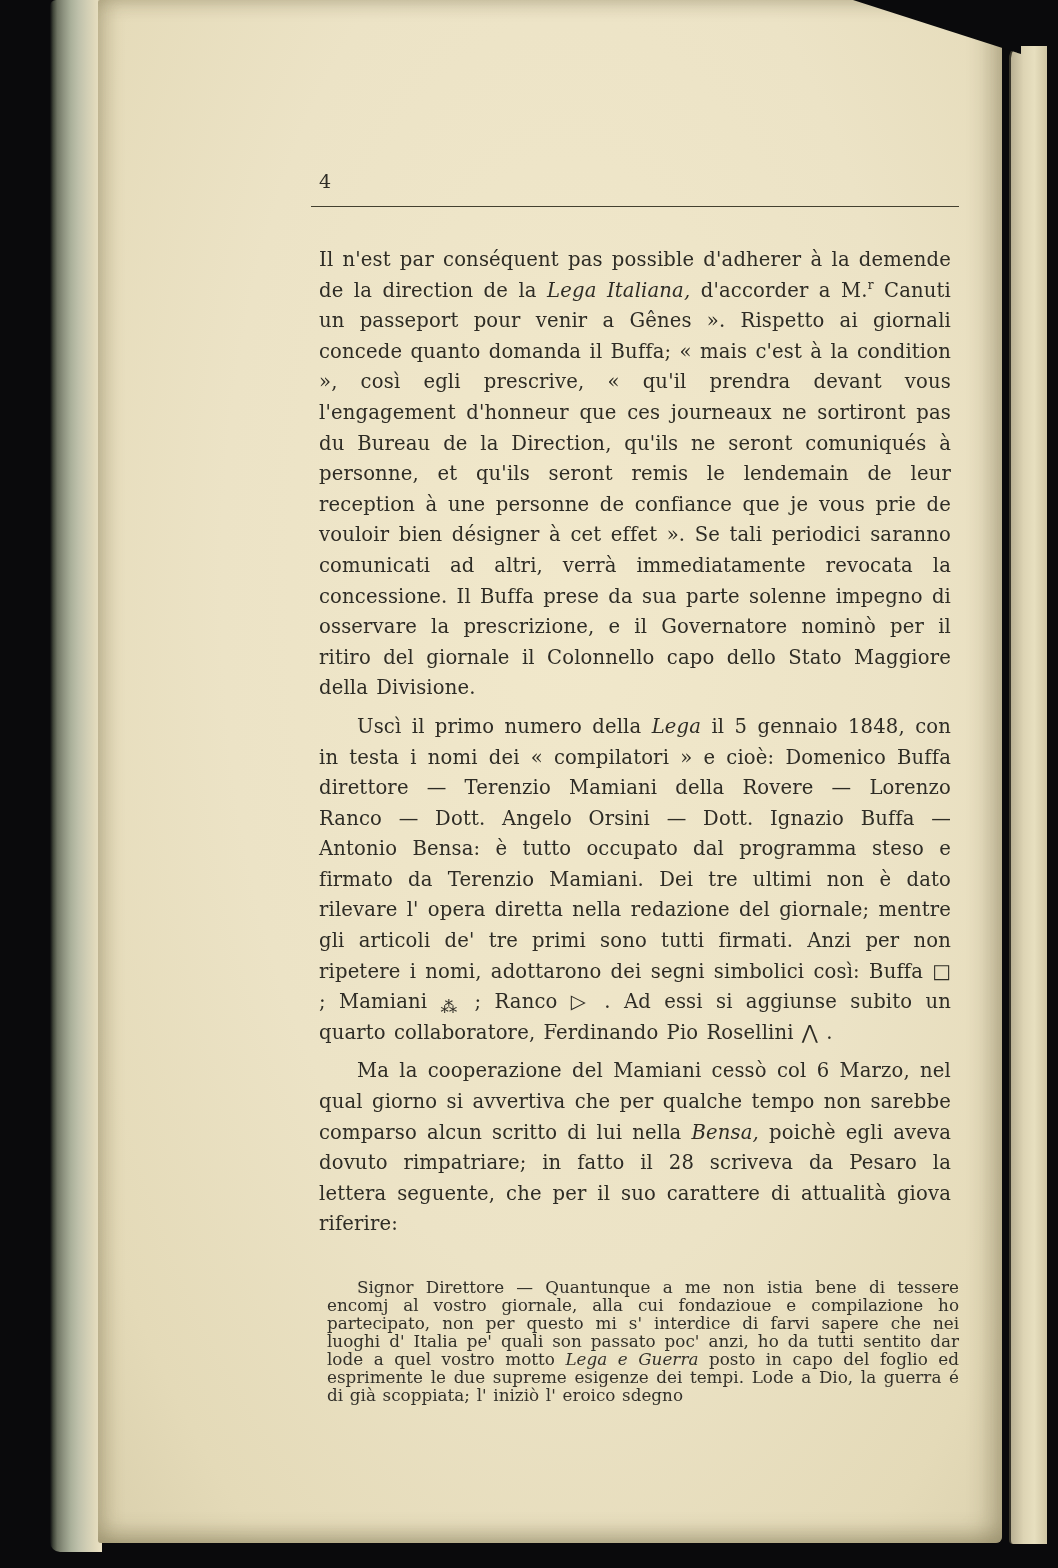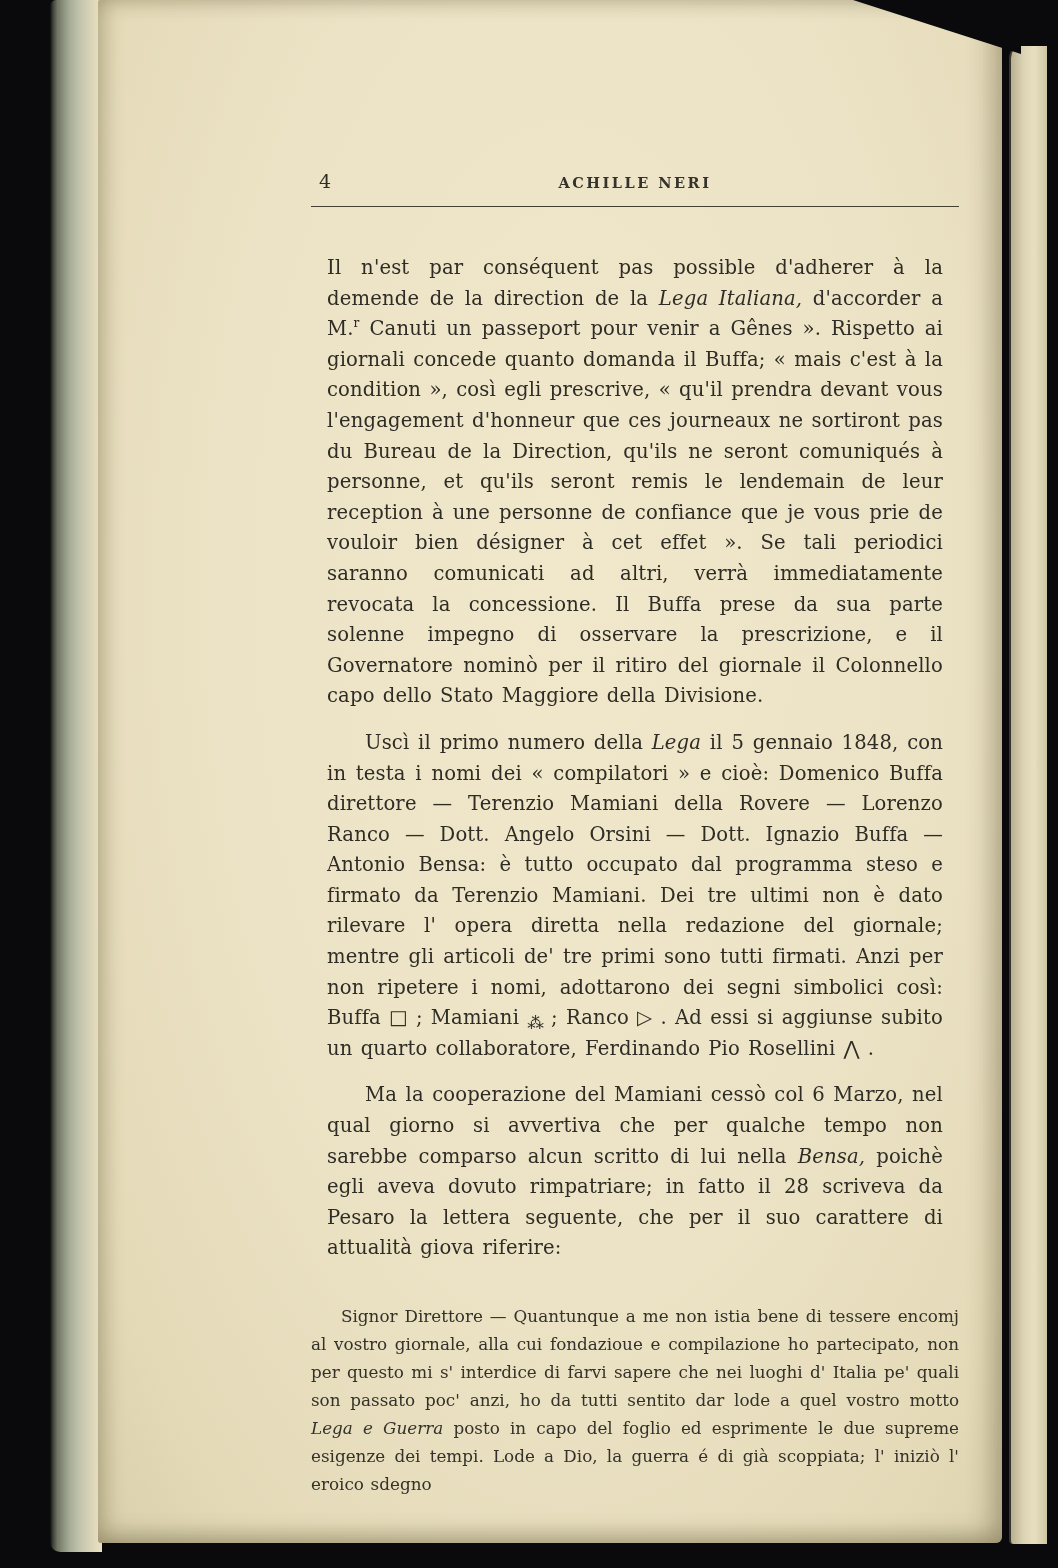--- a/index.html
+++ b/index.html
@@ -60,52 +60,51 @@
   }
   .rule{
     position:absolute;left:213px;top:206px;width:648px;height:0;
     border-top:1.6px solid #43402f;
   }
   .textblock{
     position:absolute;left:213px;top:237px;width:648px;
     color:var(--ink);
   }
   .para{
-    margin:16px;
+    margin:8px;
     font-size:19.6px;line-height:30.6px;
     text-align:justify;
     text-indent:38px;
     word-spacing:0.09em;
     letter-spacing:0.15px;
   }
   .para.noindent{text-indent:0;}
   .quote{
-    margin:38px 0 0 0;
-    font-size:16.8px;line-height:28px;
+    margin:38px 0 0 16px;
+    font-size:16.8px;line-height:18px;
     text-align:justify;
     text-indent:30px;
     word-spacing:0.08em;
     color:#33312a;
   }
   .it{font-style:italic;}
   sup{font-size:62%;line-height:0;}
   sub{font-size:85%;line-height:0;vertical-align:-0.3em;letter-spacing:-1px;}
 </style>
 </head>
 <body>
 
 <div class="stage">
 
   <div class="edges-left"></div>
 
   <div class="page">
 
     <div class="header">
       <span class="pagenum">4</span>
-      <span class="running">ACHILLE NERI</span>
     </div>
     <div class="rule"></div>
 
     <div class="textblock">
       <p class="para noindent"><span>Il n'est par conséquent pas possible d'adherer à la demende de la direction de la </span><span class="it">Lega Italiana,</span><span> d'accorder a M.</span><sup>r</sup><span> Canuti un passeport pour venir a Gênes ». Rispetto ai giornali concede quanto domanda il Buffa; « mais c'est à la condition », così egli prescrive, « qu'il prendra devant vous l'engagement d'honneur que ces journeaux ne sortiront pas du Bureau de la Direction, qu'ils ne seront comuniqués à personne, et qu'ils seront remis le lendemain de leur reception à une personne de confiance que je vous prie de vouloir bien désigner à cet effet ». Se tali periodici saranno comunicati ad altri, verrà immediatamente revocata la concessione. Il Buffa prese da sua parte solenne impegno di osservare la prescrizione, e il Governatore nominò per il ritiro del giornale il Colonnello capo dello Stato Maggiore della Divisione.</span></p>
       <p class="para"><span>Uscì il primo numero della </span><span class="it">Lega</span><span> il 5 gennaio 1848, con in testa i nomi dei « compilatori » e cioè: Domenico Buffa direttore — Terenzio Mamiani della Rovere — Lorenzo Ranco — Dott. Angelo Orsini — Dott. Ignazio Buffa — Antonio Bensa: è tutto occupato dal programma steso e firmato da Terenzio Mamiani. Dei tre ultimi non è dato rilevare l' opera diretta nella redazione del giornale; mentre gli articoli de' tre primi sono tutti firmati. Anzi per non ripetere i nomi, adottarono dei segni simbolici così: Buffa □ ; Mamiani </span><sub>⁂</sub><span> ; Ranco ▷ . Ad essi si aggiunse subito un quarto collaboratore, Ferdinando Pio Rosellini ⋀ .</span></p>
       <p class="para"><span>Ma la cooperazione del Mamiani cessò col 6 Marzo, nel qual giorno si avvertiva che per qualche tempo non sarebbe comparso alcun scritto di lui nella </span><span class="it">Bensa,</span><span> poichè egli aveva dovuto rimpatriare; in fatto il 28 scriveva da Pesaro la lettera seguente, che per il suo carattere di attualità giova riferire:</span></p>
       <p class="quote"><span>Signor Direttore — Quantunque a me non istia bene di tessere encomj al vostro giornale, alla cui fondazioue e compilazione ho partecipato, non per questo mi s' interdice di farvi sapere che nei luoghi d' Italia pe' quali son passato poc' anzi, ho da tutti sentito dar lode a quel vostro motto </span><span class="it">Lega e Guerra</span><span> posto in capo del foglio ed esprimente le due supreme esigenze dei tempi. Lode a Dio, la guerra é di già scoppiata; l' iniziò l' eroico sdegno</span></p>
     </div>
 

